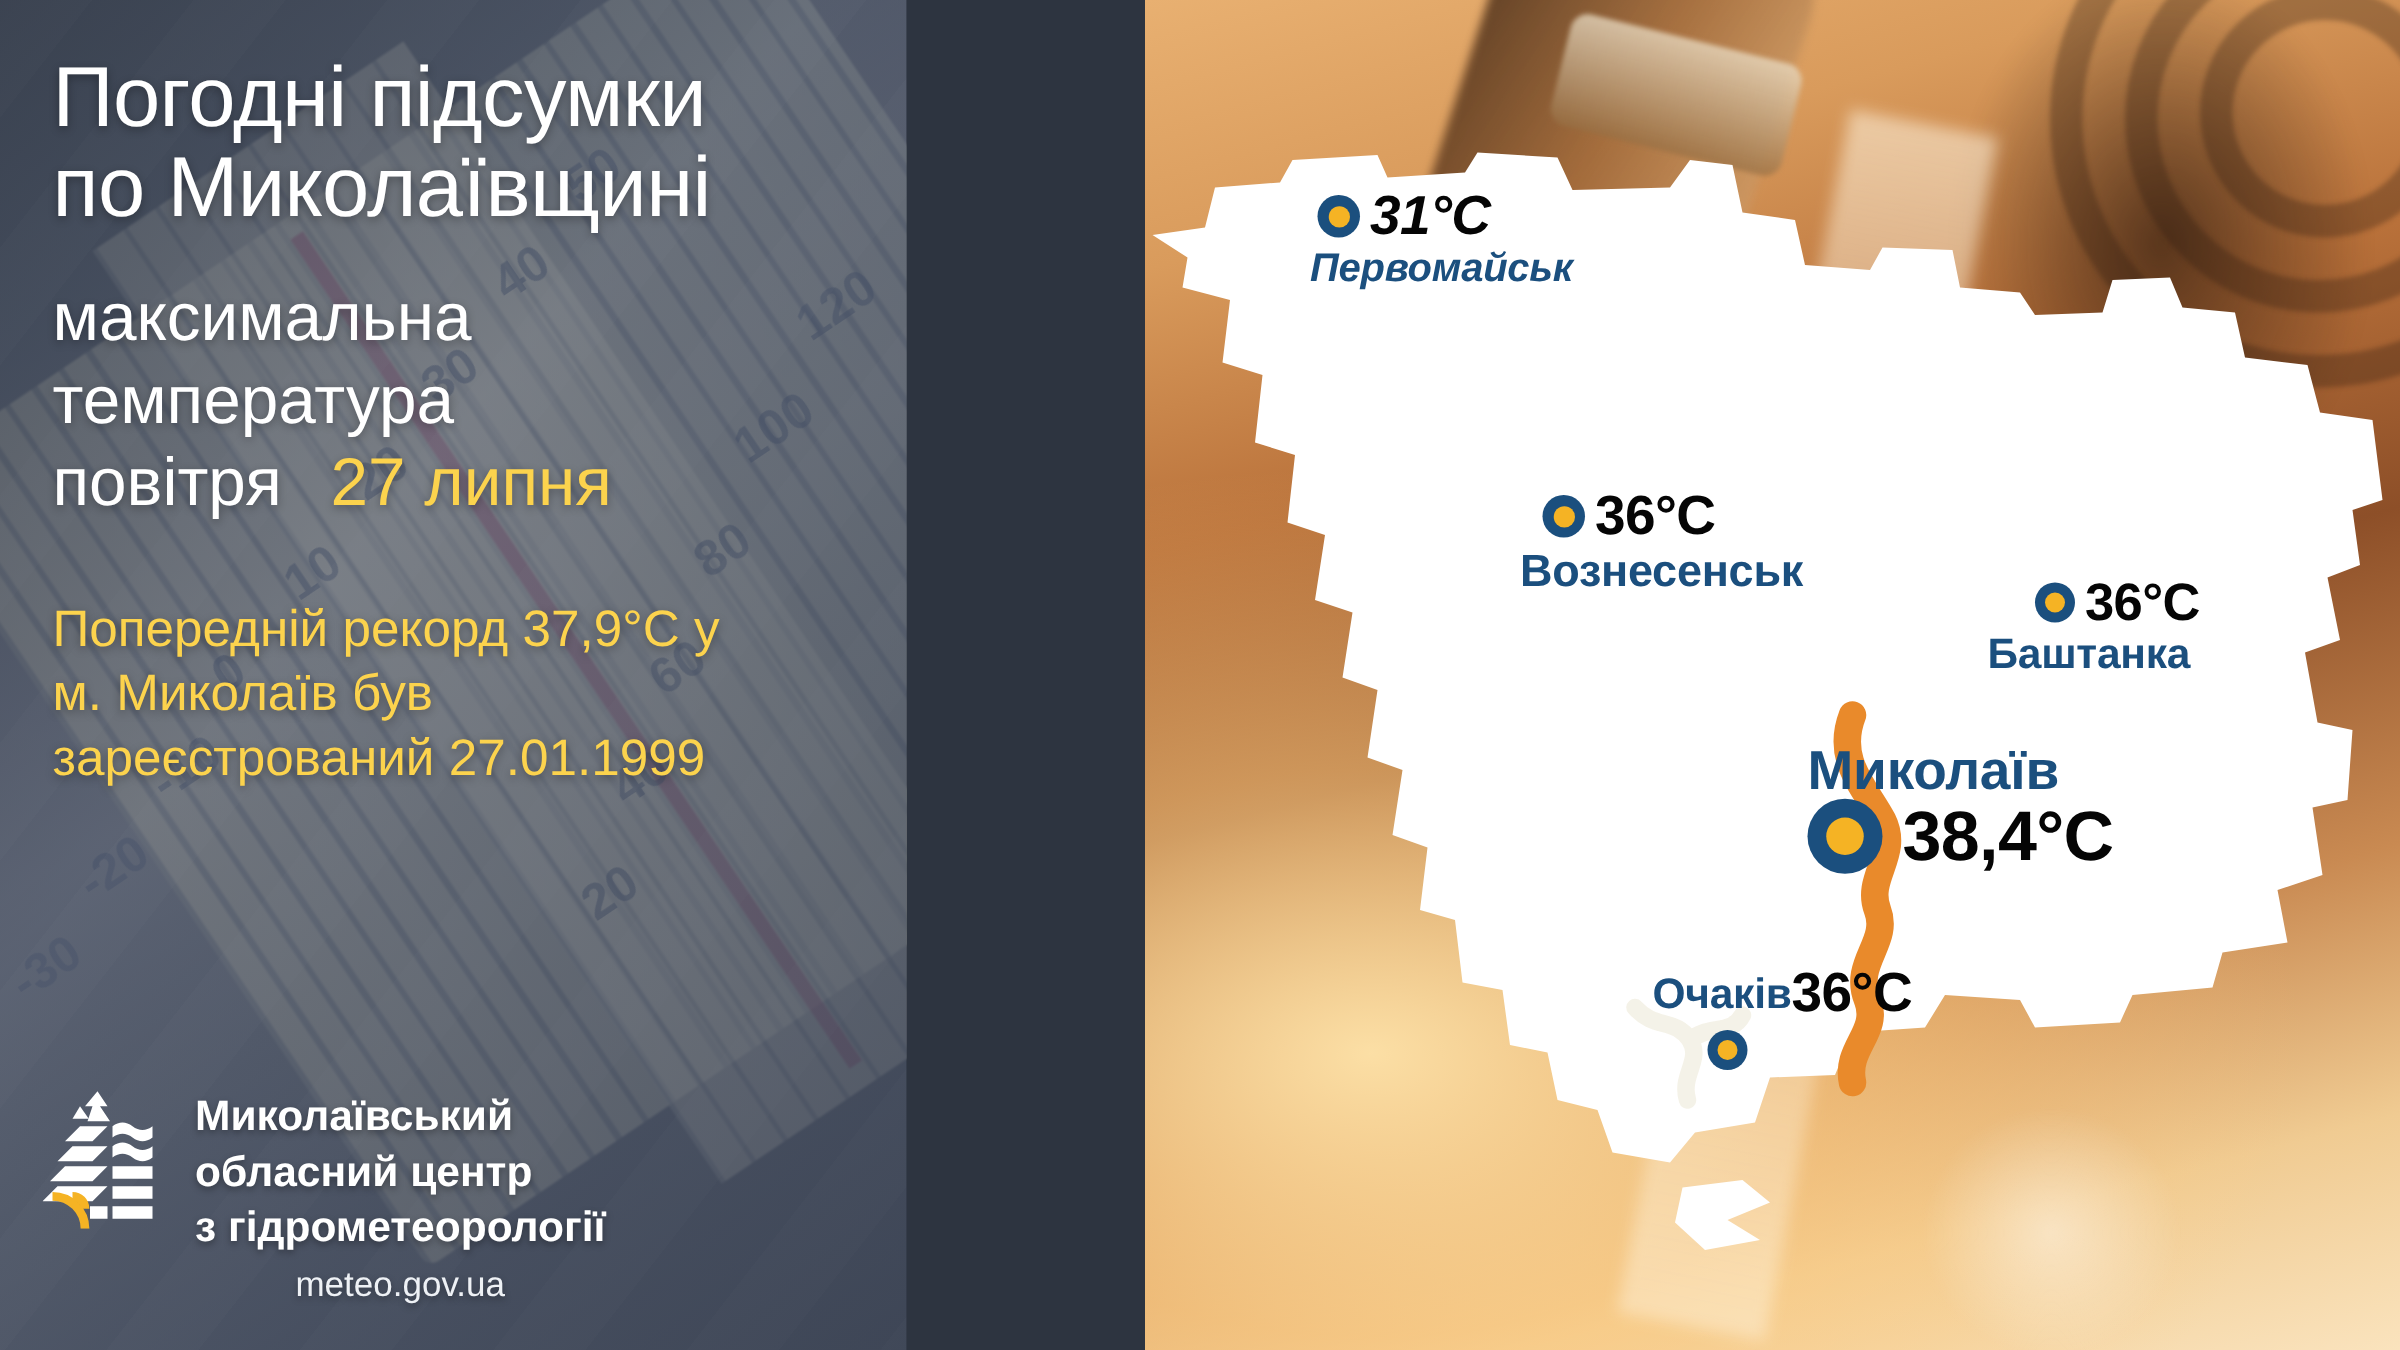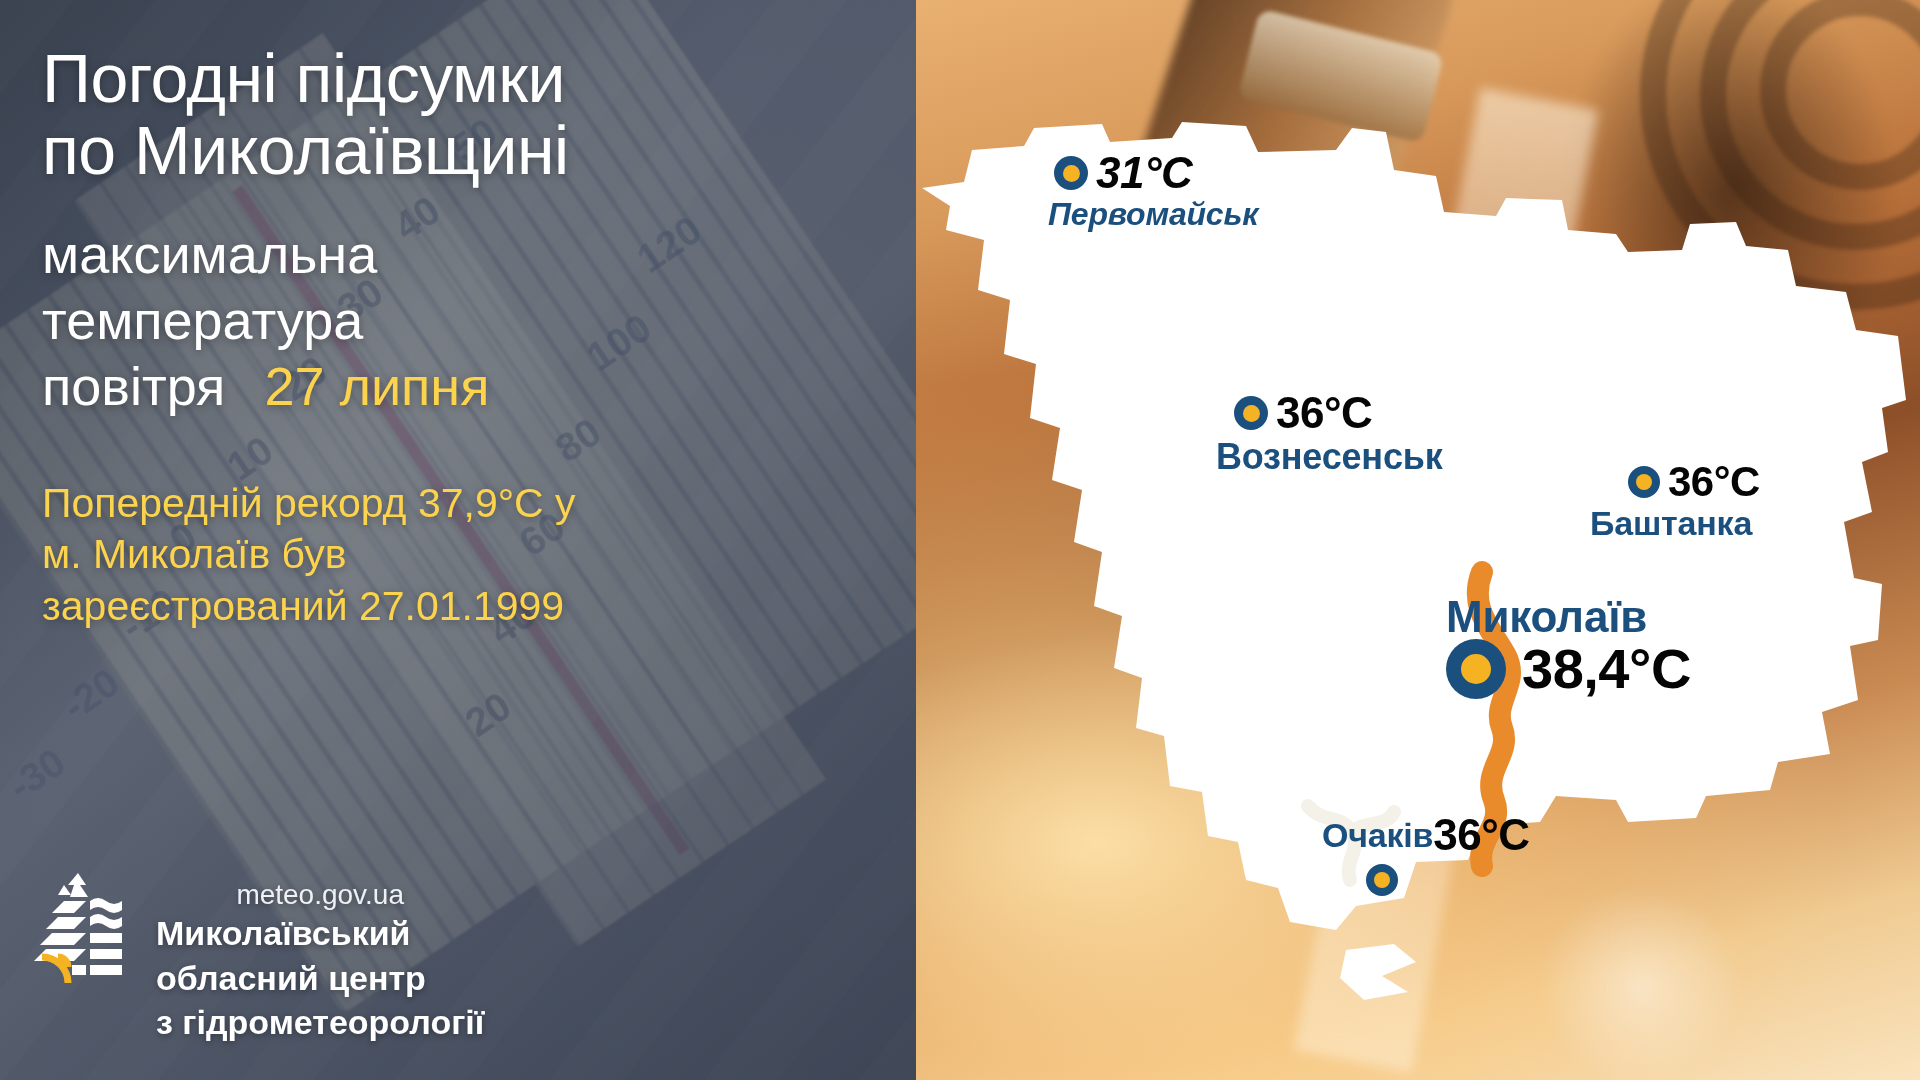--- a/index.html
+++ b/index.html
@@ -6,21 +6,21 @@
   html,body{margin:0;padding:0;background:#000;}
   *{box-sizing:border-box;}
   #stage{
     position:relative;width:1920px;height:1080px;overflow:hidden;
     font-family:"Liberation Sans","DejaVu Sans",sans-serif;
     background:#2d3440;
   }
 
   
   #left-panel{
-    position:absolute;left:0;top:0;width:916px;height:1080px;overflow:hidden;
+    position:absolute;left:0;top:0;width:725px;height:1080px;overflow:hidden;
     background:linear-gradient(150deg,#4a5260 0%,#566072 18%,#6e7486 34%,#7e8494 48%,#6a7282 64%,#565f72 80%,#474f60 100%);
   }
   
   #thermo-photo{
     position:absolute;left:60px;top:90px;width:820px;height:760px;
     transform:rotate(-34deg);opacity:.55;
     background:
       repeating-linear-gradient(90deg,rgba(40,60,100,.42) 0 5px,rgba(255,255,255,0) 5px 26px),
       linear-gradient(100deg,#e9e4c8 0%,#f2efd8 25%,#dfe0cc 55%,#cfd4c6 100%);
     border-radius:10px;
@@ -207,26 +207,26 @@
           </g>
 
           <g fill="none" stroke="#f5b324" stroke-width="7" stroke-linecap="butt">
             <path d="M34 112 A26 26 0 0 0 8 86"></path>
             <path d="M34 96 A10 10 0 0 0 24 86"></path>
           </g>
         </svg>
       </div>
 
       <div id="org-block">
-        <div id="site-url">meteo.gov.ua</div>
         <div id="org-name">
           <span>Миколаївський</span><br>
           <span>обласний центр</span><br>
           <span>з гідрометеорології</span>
         </div>
+        <div id="site-url">meteo.gov.ua</div>
       </div>
     </div>
   </section>
 
   <section id="right-panel">
 
     <div id="silhouette"></div>
     <div class="ripple" style="right:-150px;top:-120px;width:430px;height:430px;"></div>
     <div class="ripple" style="right:-90px;top:-60px;width:310px;height:310px;"></div>
     <div class="ripple" style="right:-40px;top:-10px;width:200px;height:200px;"></div>
@@ -298,21 +298,21 @@
       <div class="mk-city" style="font-size:44px;">Миколаїв</div>
       <div style="display:flex;align-items:center;gap:16px;margin-top:-6px;">
         <span class="mk-dot" style="width:60px;height:60px;">
             <i style="width:30px;height:30px;"></i>
           </span>
         <span class="mk-temp" style="font-size:56px;">38,4°C</span>
       </div>
     </div>
 
     <div class="marker-group" style="left:406px;top:770px;">
-      <div style="display:flex;align-items:center;gap:0px;margin-top:40px;">
+      <div style="display:flex;align-items:center;gap:0px;">
         <span class="mk-city" style="font-size:34px;">Очаків</span>
         <span class="mk-temp" style="font-size:44px;">36°C</span>
       </div>
       <div style="margin-top:4px;margin-left:44px;">
         <span class="mk-dot" style="width:32px;height:32px;">
             <i style="width:16px;height:16px;"></i>
           </span>
       </div>
     </div>
 

